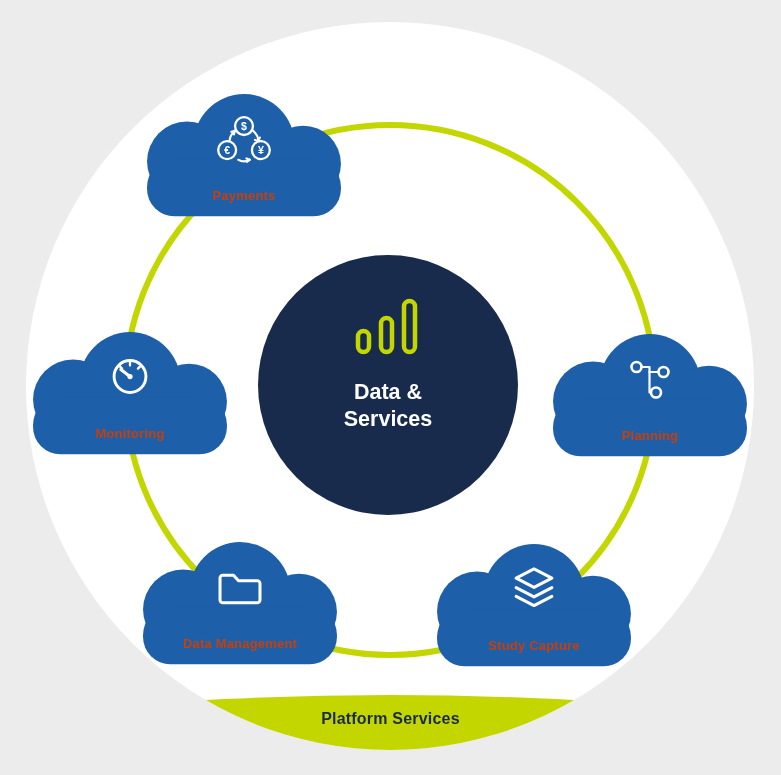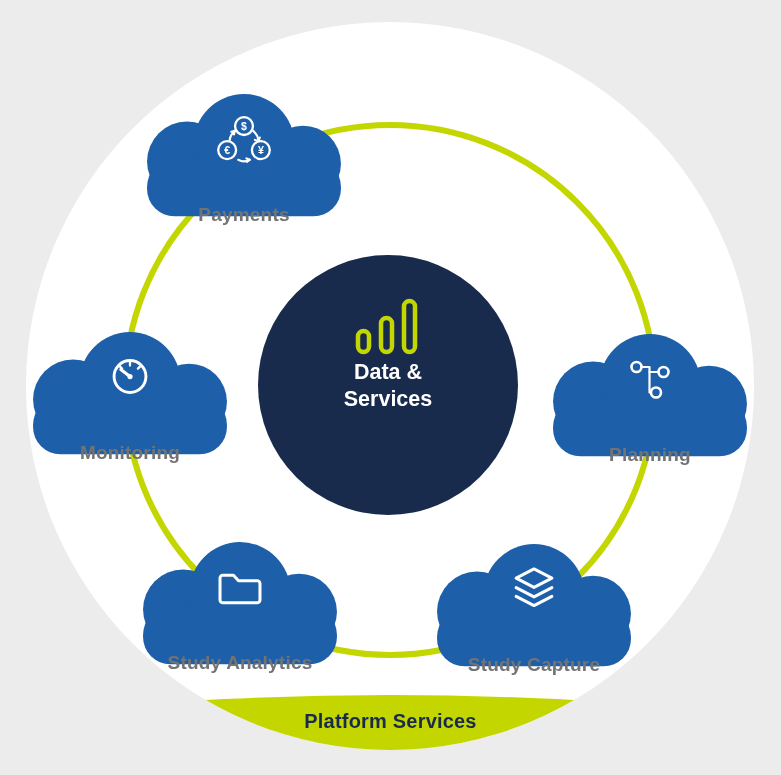--- a/index.html
+++ b/index.html
@@ -12,37 +12,37 @@
   .band-svg{position:absolute;left:0;top:0;width:781px;height:775px;z-index:2;pointer-events:none;}
   .band-fill{fill:var(--lime,#c3d600);}
 
   .ring{position:absolute;left:122px;top:122px;width:536px;height:536px;border-radius:50%;
     border:6px solid var(--lime,#c3d600);box-sizing:border-box;z-index:3;}
 
   .cloud{position:absolute;width:232px;height:137px;z-index:4;}
   .cloud-shape{position:absolute;left:0;top:0;width:232px;height:137px;}
   .cloud-shape g{fill:var(--blue,#1e5fa9);}
   .cloud.teal .cloud-shape g{fill:var(--teal,#17a79f);}
-  .cloud-label{position:absolute;left:0;top:112px;width:100%;text-align:center;
-    color:#737373;font-size:19px;font-weight:bold;letter-spacing:.2px;}
+  .cloud-label{position:absolute;left:0;top:96px;width:100%;text-align:center;
+    color:#c2410c;font-size:13px;font-weight:bold;letter-spacing:.2px;}
 
   .wicon{position:absolute;left:50%;transform:translateX(-50%);
     stroke:#fff;fill:none;stroke-width:2.8;stroke-linecap:round;stroke-linejoin:round;}
   .glyph{fill:#fff;stroke:none;font-family:"Liberation Sans",sans-serif;font-weight:700;font-size:11px;}
   .fill-dot{fill:#fff;stroke:none;}
   .thin{stroke-width:2.2;}
 
   .center-circle{position:absolute;left:258px;top:255px;width:260px;height:260px;border-radius:50%;
     background:var(--navy,#182b4d);z-index:5;display:flex;flex-direction:column;align-items:center;
     box-sizing:border-box;padding-top:40px;}
   .bars{stroke:var(--lime,#c3d600);fill:none;}
-  .center-text{text-align:center;color:#fff;font-size:21.5px;font-weight:bold;line-height:27px;}
+  .center-text{margin-top:20px;text-align:center;color:#fff;font-size:21.5px;font-weight:bold;line-height:27px;}
 
   .platform-label{position:absolute;left:0;top:710px;width:100%;text-align:center;z-index:6;
-    color:var(--navy,#182b4d);font-size:20px;font-weight:bold;letter-spacing:.2px;}
+    color:var(--navy,#182b4d);font-size:16px;font-weight:bold;letter-spacing:.2px;}
 </style>
 </head>
 <body>
 
 <div class="canvas">
 
   <div class="white-circle"></div>
 
   <svg class="band-svg" width="781" height="775" viewBox="0 0 781 775">
     <defs>
@@ -126,21 +126,21 @@
       <g>
           <circle cx="56" cy="66" r="38"></circle>
           <circle cx="110" cy="50" r="48"></circle>
           <circle cx="166" cy="68" r="36"></circle>
       <rect x="18" y="64" width="184" height="54" rx="26"></rect>
         </g>
     </svg>
     <svg class="wicon" style="top:26px;" width="54" height="44" viewBox="0 0 50 40">
       <path d="M6.5 31 V10.8 A2.6 2.6 0 0 1 9.1 8.2 H19 L23.6 13.2 H40.9 A2.6 2.6 0 0 1 43.5 15.8 V31 A2.6 2.6 0 0 1 40.9 33.6 H9.1 A2.6 2.6 0 0 1 6.5 31 Z"></path>
     </svg>
-    <span class="cloud-label">Study Analytics</span>
+    <span class="cloud-label">Data Management</span>
   </div>
 
   <div class="cloud" style="left:418px;top:542px;">
     <svg class="cloud-shape" viewBox="0 0 220 130">
       <g>
           <circle cx="56" cy="66" r="38"></circle>
           <circle cx="110" cy="50" r="48"></circle>
           <circle cx="166" cy="68" r="36"></circle>
       <rect x="18" y="64" width="184" height="54" rx="26"></rect>
         </g>

